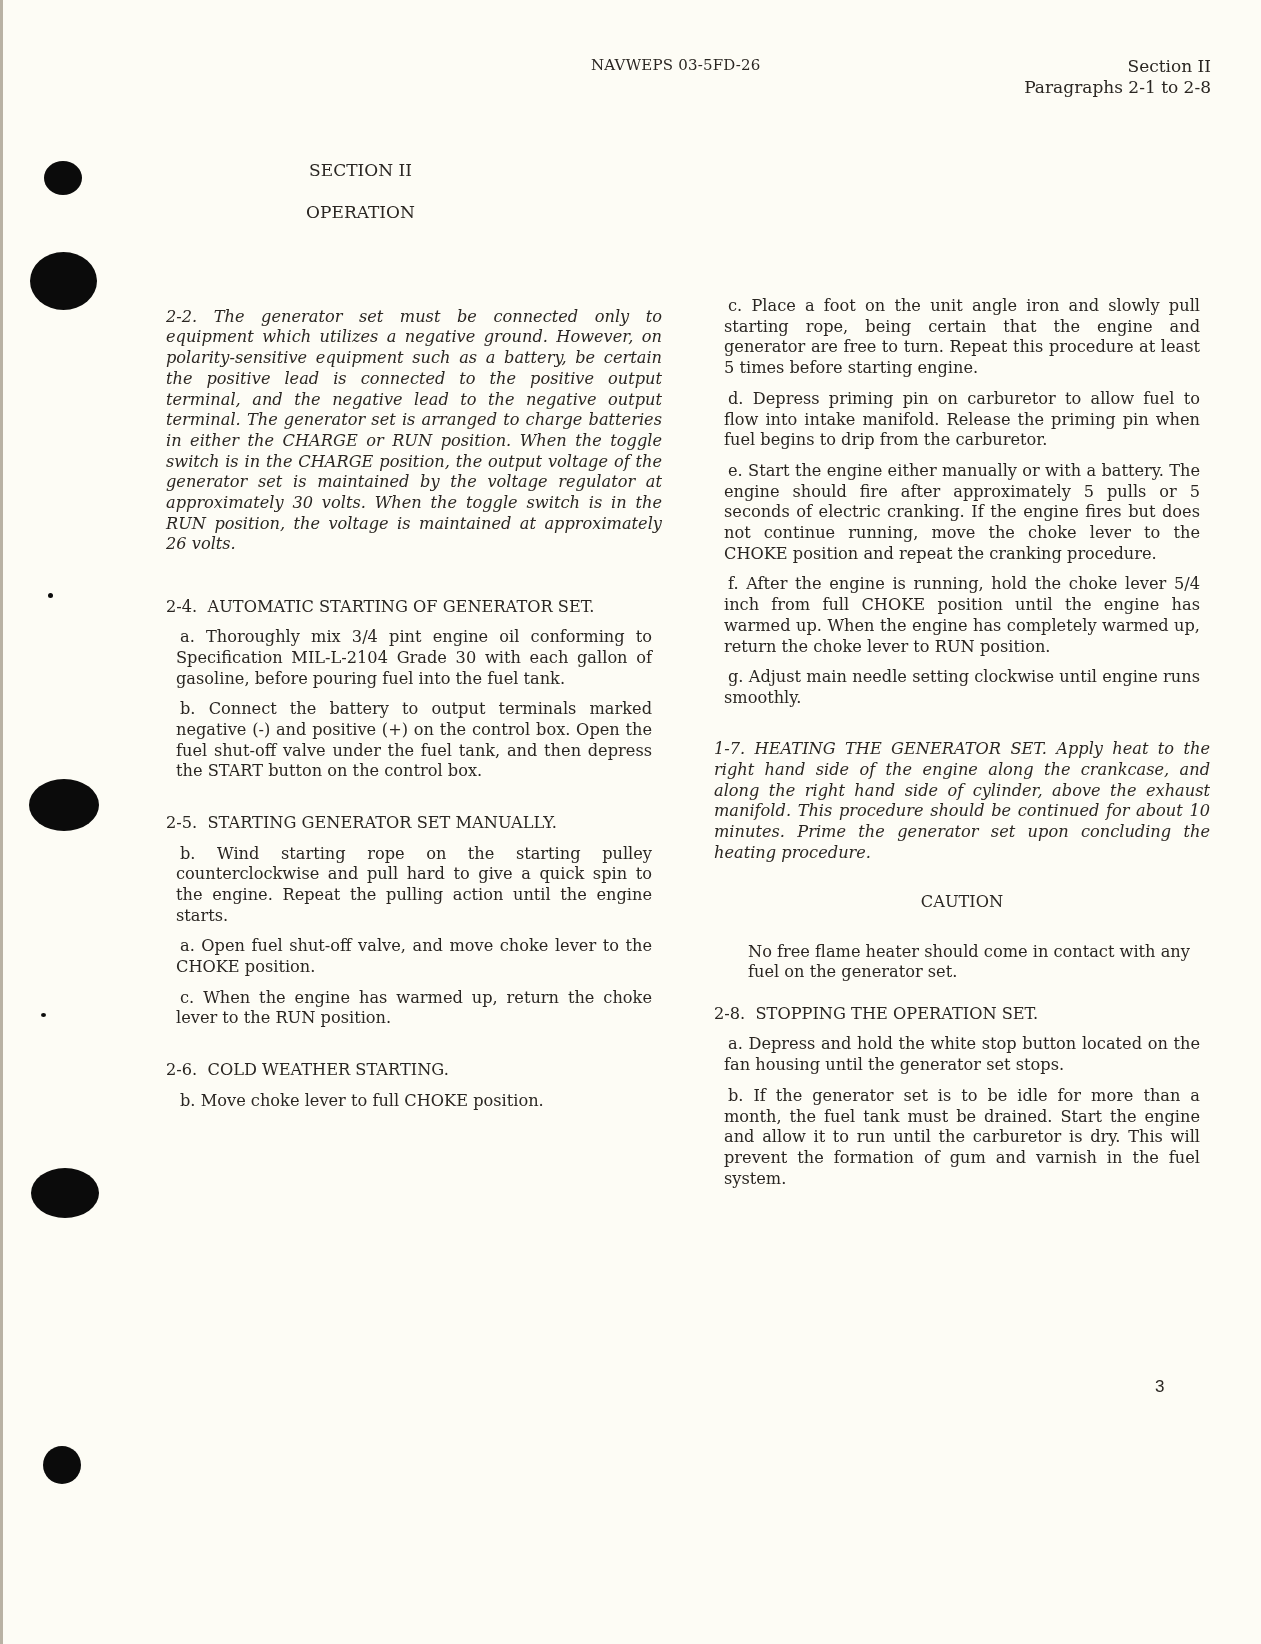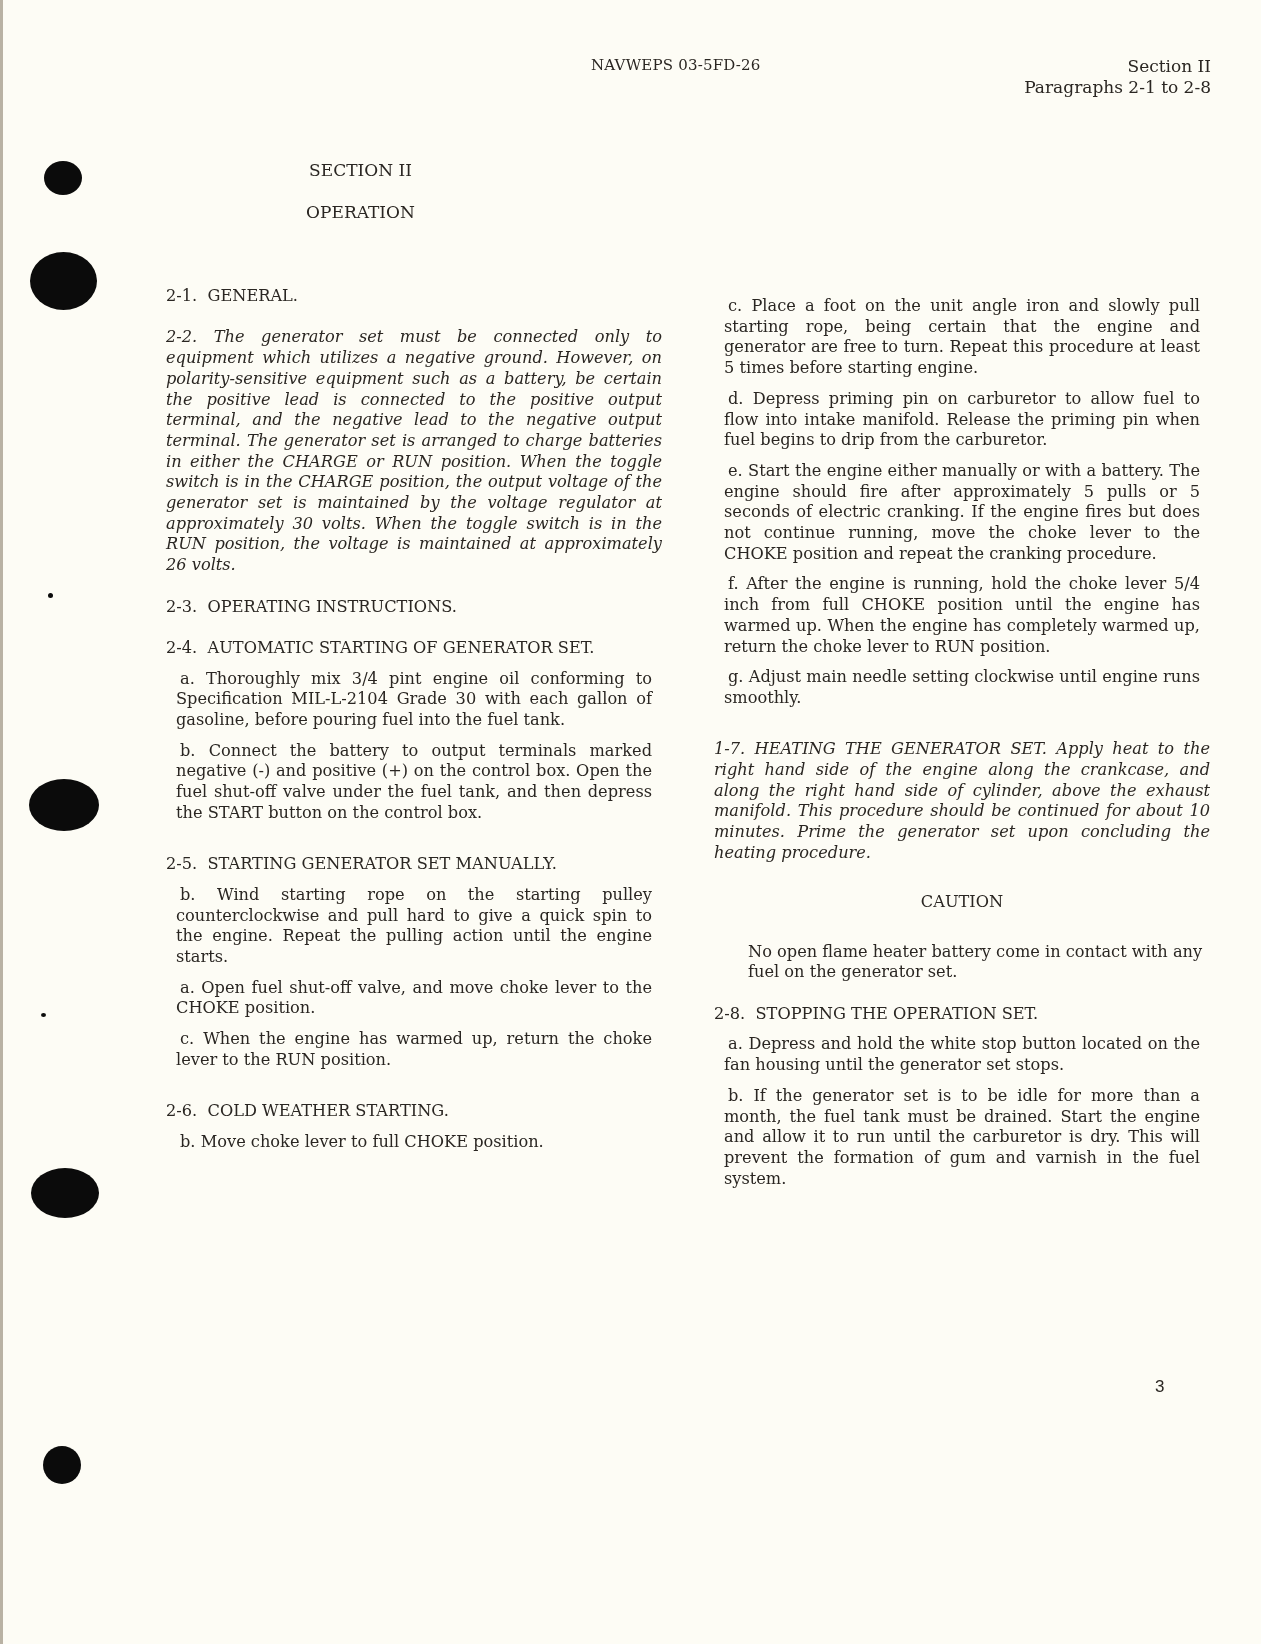--- a/index.html
+++ b/index.html
@@ -44,31 +44,25 @@
 <div class="hdr-left">NAVWEPS 03-5FD-26</div>
 <div class="hdr-right">
   <div>Section II</div>
   <div>Paragraphs 2-1 to 2-8</div>
 </div>
 
 <div class="sec-title t1">SECTION II</div>
 <div class="sec-title t2">OPERATION</div>
 
 <div class="col left">
-  <p class="head">
-    <span>2-1.</span>&nbsp; <span>GENERAL.</span>
-  </p>
   <div class="gap"></div>
   <p class="para">
     <span>2-2.</span> <span>The generator set must be connected only to equipment which utilizes a negative ground. However, on polarity-sensitive equipment such as a battery, be certain the positive lead is connected to the positive output terminal, and the negative lead to the negative output terminal. The generator set is arranged to charge batteries in either the CHARGE or RUN position. When the toggle switch is in the CHARGE position, the output voltage of the generator set is maintained by the voltage regulator at approximately 30 volts. When the toggle switch is in the RUN position, the voltage is maintained at approximately 26 volts.</span>
   </p>
   <div class="gap"></div>
-  <p class="head">
-    <span>2-3.</span>&nbsp; <span>OPERATING INSTRUCTIONS.</span>
-  </p>
   <div class="gap"></div>
   <p class="head">
     <span>2-4.</span>&nbsp; <span>AUTOMATIC STARTING OF GENERATOR SET.</span>
   </p>
   <p class="item"><span class="lbl">a.</span> <span>Thoroughly mix 3/4 pint engine oil conforming to Specification MIL-L-2104 Grade 30 with each gallon of gasoline, before pouring fuel into the fuel tank.</span></p>
   <p class="item"><span class="lbl">b.</span> <span>Connect the battery to output terminals marked negative (-) and positive (+) on the control box. Open the fuel shut-off valve under the fuel tank, and then depress the START button on the control box.</span></p>
   <div class="gap"></div>
   <p class="head">
     <span>2-5.</span>&nbsp; <span>STARTING GENERATOR SET MANUALLY.</span>
   </p>
@@ -88,21 +82,21 @@
   <p class="item"><span class="lbl">e.</span> <span>Start the engine either manually or with a battery. The engine should fire after approximately 5 pulls or 5 seconds of electric cranking. If the engine fires but does not continue running, move the choke lever to the CHOKE position and repeat the cranking procedure.</span></p>
   <p class="item"><span class="lbl">f.</span> <span>After the engine is running, hold the choke lever 5/4 inch from full CHOKE position until the engine has warmed up. When the engine has completely warmed up, return the choke lever to RUN position.</span></p>
   <p class="item"><span class="lbl">g.</span> <span>Adjust main needle setting clockwise until engine runs smoothly.</span></p>
   <div class="gap"></div>
   <p class="para">
     <span>1-7.</span> <span>HEATING THE GENERATOR SET.</span> <span>Apply heat to the right hand side of the engine along the crankcase, and along the right hand side of cylinder, above the exhaust manifold. This procedure should be continued for about 10 minutes. Prime the generator set upon concluding the heating procedure.</span>
   </p>
   <div class="gap"></div>
   <p class="center">CAUTION</p>
   <div class="gap"></div>
-  <p class="caution-body">No open flame heater battery come in contact with any fuel on the generator set.</p>
+  <p class="caution-body">No free flame heater should come in contact with any fuel on the generator set.</p>
   <div class="gap"></div>
   <p class="head">
     <span>2-8.</span>&nbsp; <span>STOPPING THE OPERATION SET.</span>
   </p>
   <p class="item"><span class="lbl">a.</span> <span>Depress and hold the white stop button located on the fan housing until the generator set stops.</span></p>
   <p class="item"><span class="lbl">b.</span> <span>If the generator set is to be idle for more than a month, the fuel tank must be drained. Start the engine and allow it to run until the carburetor is dry. This will prevent the formation of gum and varnish in the fuel system.</span></p>
 </div>
 
 <div class="pageno">3</div>
 

